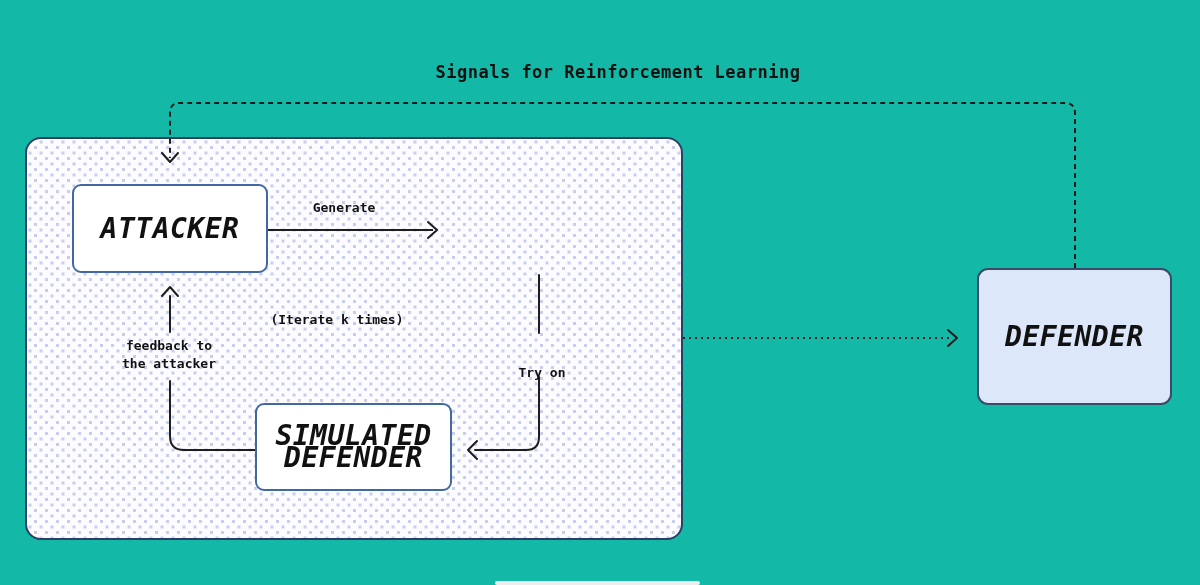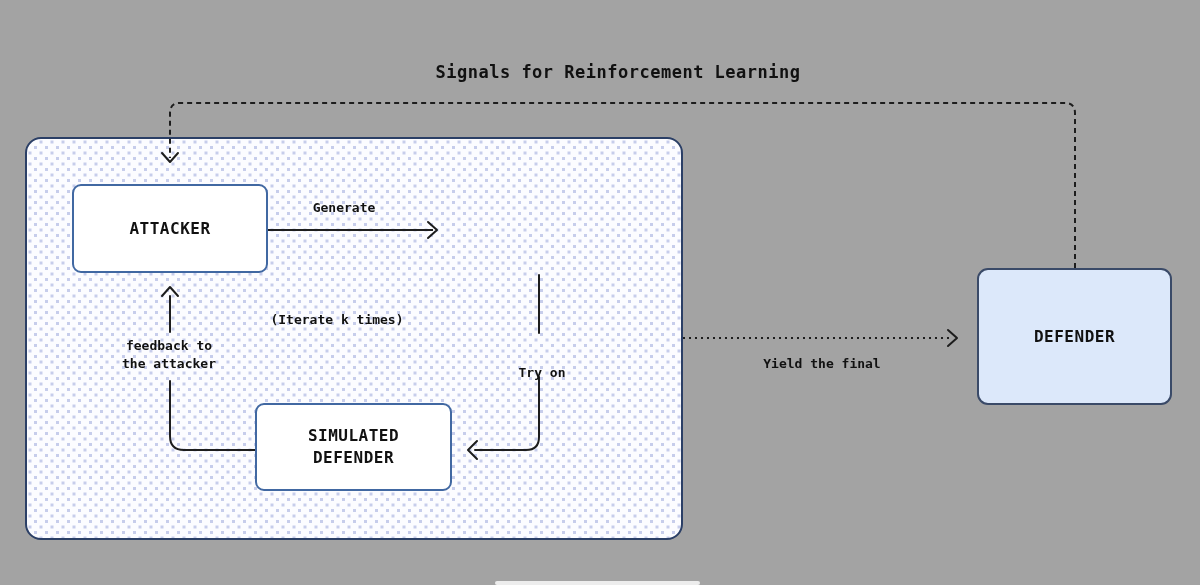--- a/index.html
+++ b/index.html
@@ -8,21 +8,21 @@
     --node-fill:#ffffff;
     --defender-fill:#dce8fa;
     --defender-border:#3a4a68;
     --dot:#c7cdeb;
     --line:#1d1d1d;
     --text:#111111;
     --bottom-bar:#ededed;
   }
   html,body{margin:0;padding:0;background:#ffffff;}
   .canvas{
-    position:relative;width:1200px;height:585px;background:#a3a3a3;overflow:hidden;
+    position:relative;width:1200px;height:585px;background:#14b8a6;overflow:hidden;
     font-family:"DejaVu Sans Mono","Liberation Mono",monospace;
     font-weight:bold;color:var(--text);
   }
   .title{
     position:absolute;left:36px;top:62px;width:1164px;text-align:center;
     font-size:17px;letter-spacing:0.5px;
   }
   .outer-box{
     position:absolute;left:25px;top:137px;width:654px;height:399px;
     border:2px solid var(--outer-border);border-radius:16px;
@@ -32,21 +32,21 @@
       radial-gradient(circle,var(--dot) 1.5px,rgba(0,0,0,0) 1.6px);
     background-size:11px 11px,11px 11px;
     background-position:3px 3px,8.5px 8.5px;
   }
   svg.connectors{position:absolute;left:0;top:0;width:1200px;height:585px;}
   svg .stroke{stroke:var(--line);fill:none;stroke-width:2;}
   svg .rounded{stroke-linecap:round;stroke-linejoin:round;}
   .node{
     position:absolute;display:flex;flex-direction:column;align-items:center;justify-content:center;
     text-align:center;background:var(--node-fill);border:2px solid var(--node-border);
-    border-radius:9px;font-size:16px;line-height:22px;letter-spacing:0.5px;
+    border-radius:9px;font-size:28px;line-height:22px;letter-spacing:0.5px;font-style:italic;
   }
   .node.attacker{left:72px;top:184px;width:192px;height:85px;}
   .node.attack-string{left:440px;top:183px;width:194px;height:88px;}
   .node.sim-defender{left:255px;top:403px;width:193px;height:84px;justify-content:center;}
   .node.defender{
     left:977px;top:268px;width:191px;height:133px;
     background:var(--defender-fill);border-color:var(--defender-border);border-radius:11px;
   }
   .lbl{
     position:absolute;transform:translateX(-50%);white-space:nowrap;
@@ -109,18 +109,17 @@
   <div class="lbl iterate">(Iterate k times)</div>
 
   <div class="lbl feedback">
     <div>feedback to</div>
     <div>the attacker</div>
   </div>
 
   <div class="lbl try-on">Try on</div>
 
   <div class="lbl yield">
-    <div>Yield the final</div>
   </div>
 
   <div class="bottom-bar"></div>
 
 </div>
 
 </body></html>

